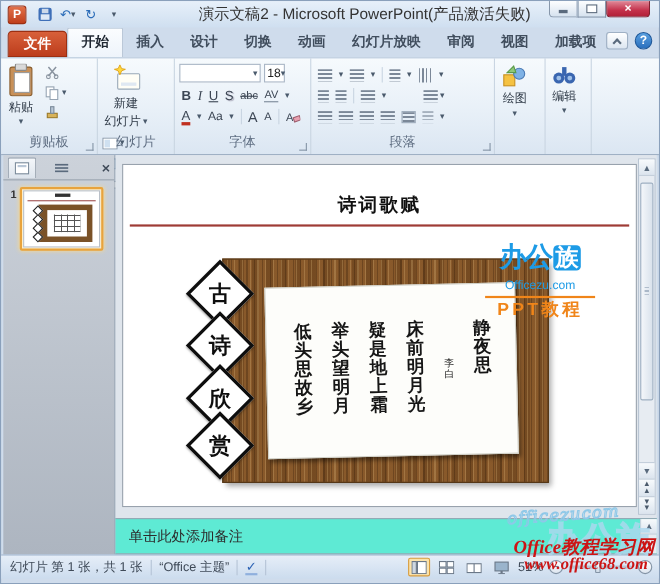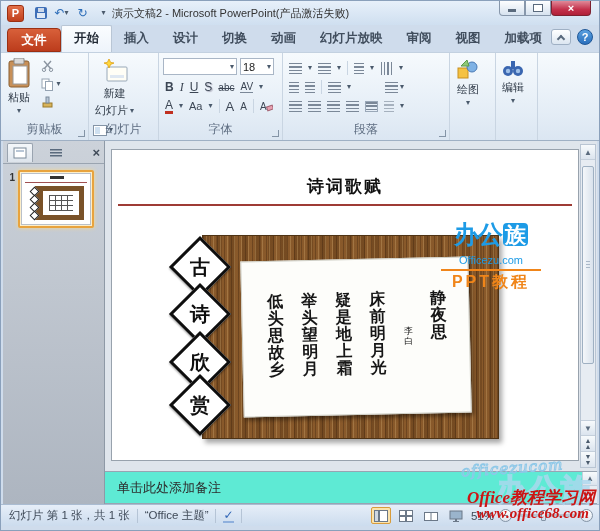--- a/index.html
+++ b/index.html
@@ -11,21 +11,21 @@
     background:linear-gradient(#e7f0fa,#cfdff0); display:flex; align-items:center; }
   .appicon { width:17px; height:17px; margin-left:6px; border-radius:3px;
     background:linear-gradient(#e2714a,#c03f1c); color:#fff; font-weight:bold; font-size:11px;
     display:flex; align-items:center; justify-content:center; border:1px solid #9c2f12; }
   .qat { display:flex; align-items:center; gap:4px; margin-left:8px; color:#2b6cb8; }
   .qat .qbtn { width:17px; height:16px; display:flex; align-items:center; justify-content:center; font-size:12px; }
   .floppy { width:12px; height:12px; background:#3e6fb8; border-radius:2px; position:relative; }
   .floppy::after { content:""; position:absolute; left:2px; bottom:1px; width:8px; height:5px; background:#dfe9f6; }
   .floppy::before { content:""; position:absolute; left:3px; top:1px; width:6px; height:4px; background:#cdd9ea; }
   .caret { font-size:8px; color:#4a5a6c; line-height:1; }
-  .title-text { flex:1; text-align:left; font-size:11px; color:#333; padding-right:48px; white-space:nowrap; overflow:hidden; }
+  .title-text { flex:1; text-align:center; font-size:14px; color:#333; padding-right:48px; white-space:nowrap; overflow:hidden; }
   .winbtns { position:absolute; right:8px; top:0; display:flex; }
   .wbtn { width:26px; height:15px; border:1px solid #8797ab; border-top:none;
     background:linear-gradient(#fdfeff,#d6e2ef); display:flex; align-items:center; justify-content:center; }
   .wbtn.min::after { content:""; width:8px; height:3px; background:#5a6a7d; margin-top:5px; }
   .wbtn.restore::after { content:""; width:8px; height:6px; border:1px solid #5a6a7d; background:#fff; }
   .wbtn.close { width:40px; background:linear-gradient(#e08998,#c4314b 60%,#b02038); color:#fff;
     font-size:11px; font-weight:bold; border-color:#7d2130; border-radius:0 0 4px 4px; }
   .wbtn.min { border-radius:0 0 0 4px; }
 
   
@@ -289,21 +289,21 @@
       </div>
       <div class="glabel">幻灯片</div>
     </div>
 
     <div class="rgroup" style="width:124px;">
       <div class="fontrow">
         <div class="combo" style="width:74px;">
             <span></span>
             <span class="caret">▾</span>
           </div>
-        <div class="combo" style="width:34px;">
+        <div class="combo" style="width:19px;">
             <span>18</span>
             <span class="caret">▾</span>
           </div>
       </div>
       <div class="btnrow">
         <span style="font-weight:bold;">B</span>
         <span style="font-style:italic;font-family:'Liberation Serif',serif;">I</span>
         <span style="text-decoration:underline;">U</span>
         <span style="text-shadow:1px 1px 1px #aab;">S</span>
         <span style="text-decoration:line-through;font-size:10px;">abc</span>

